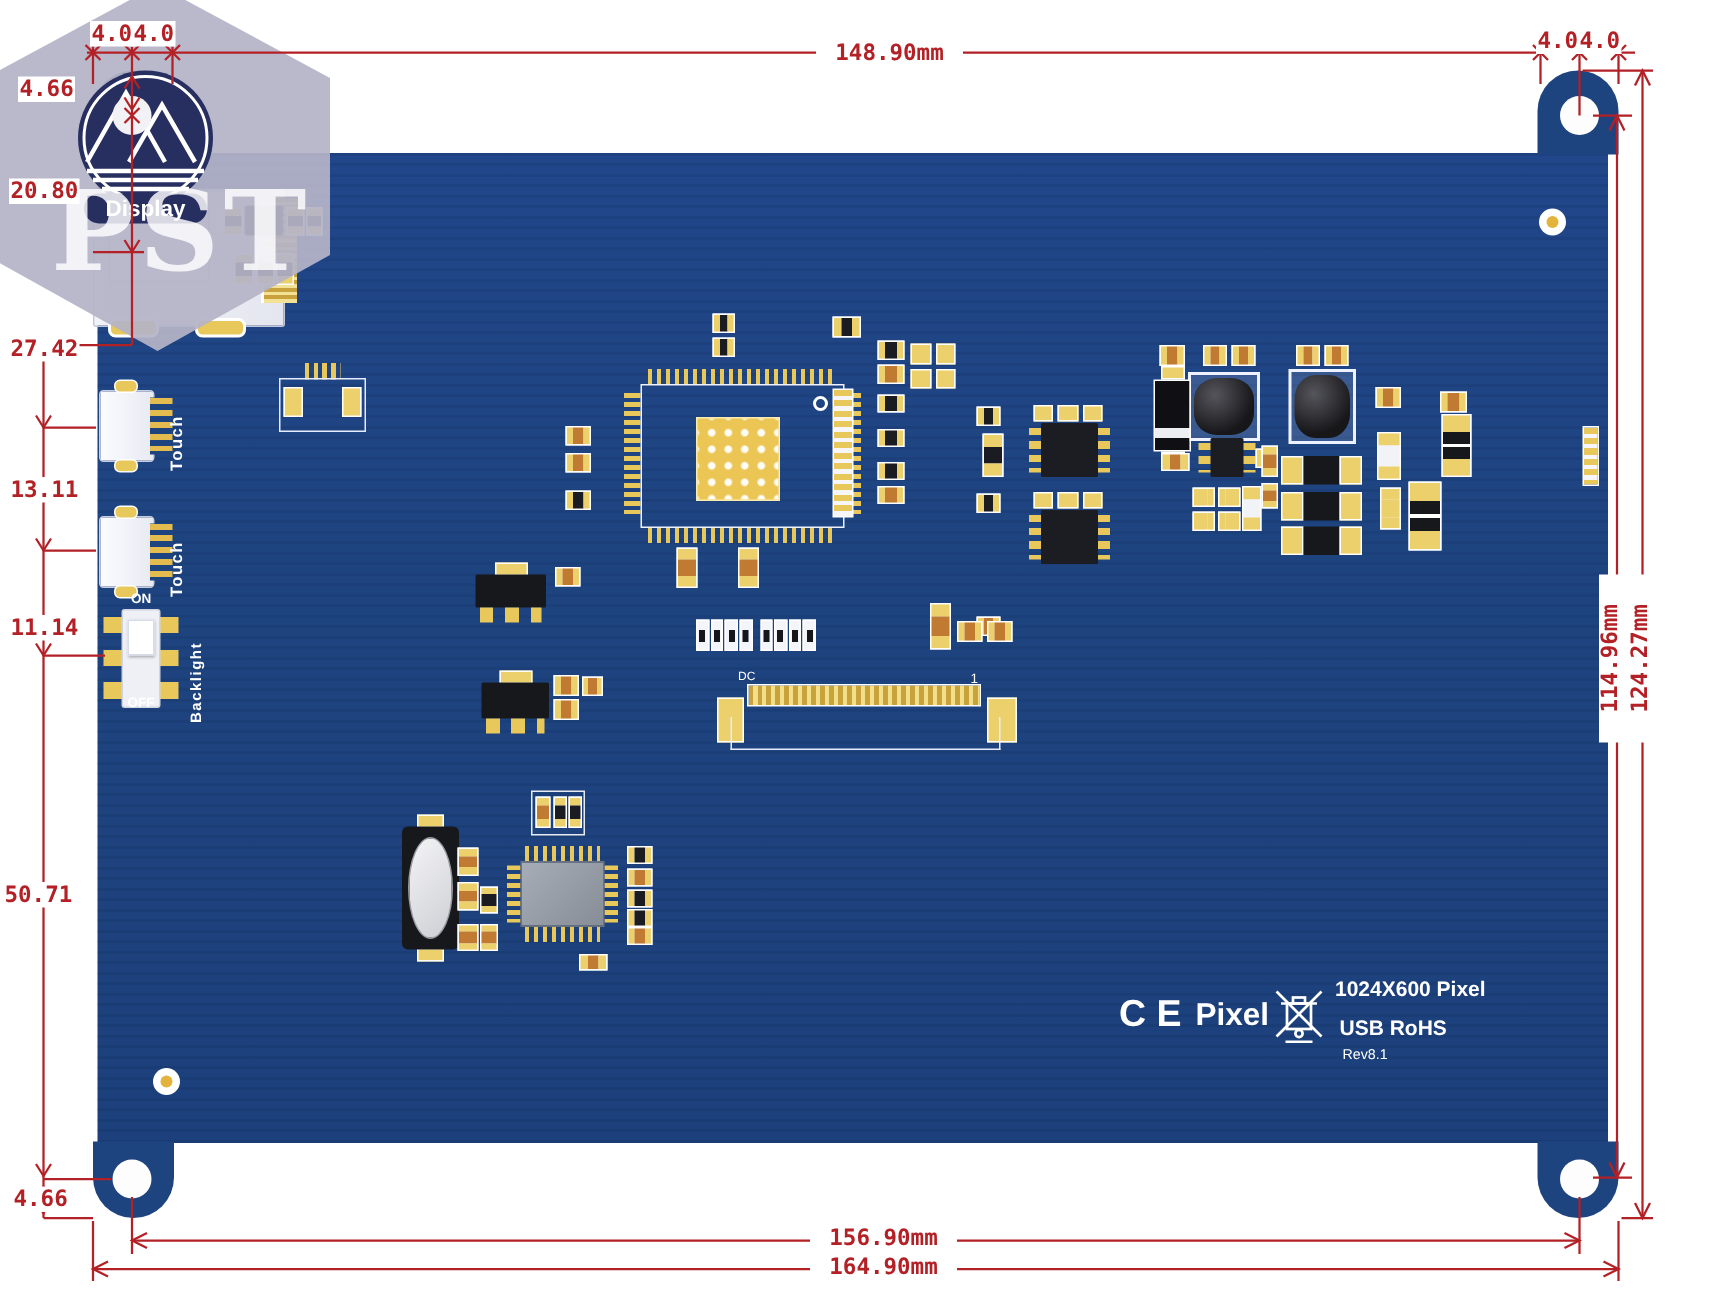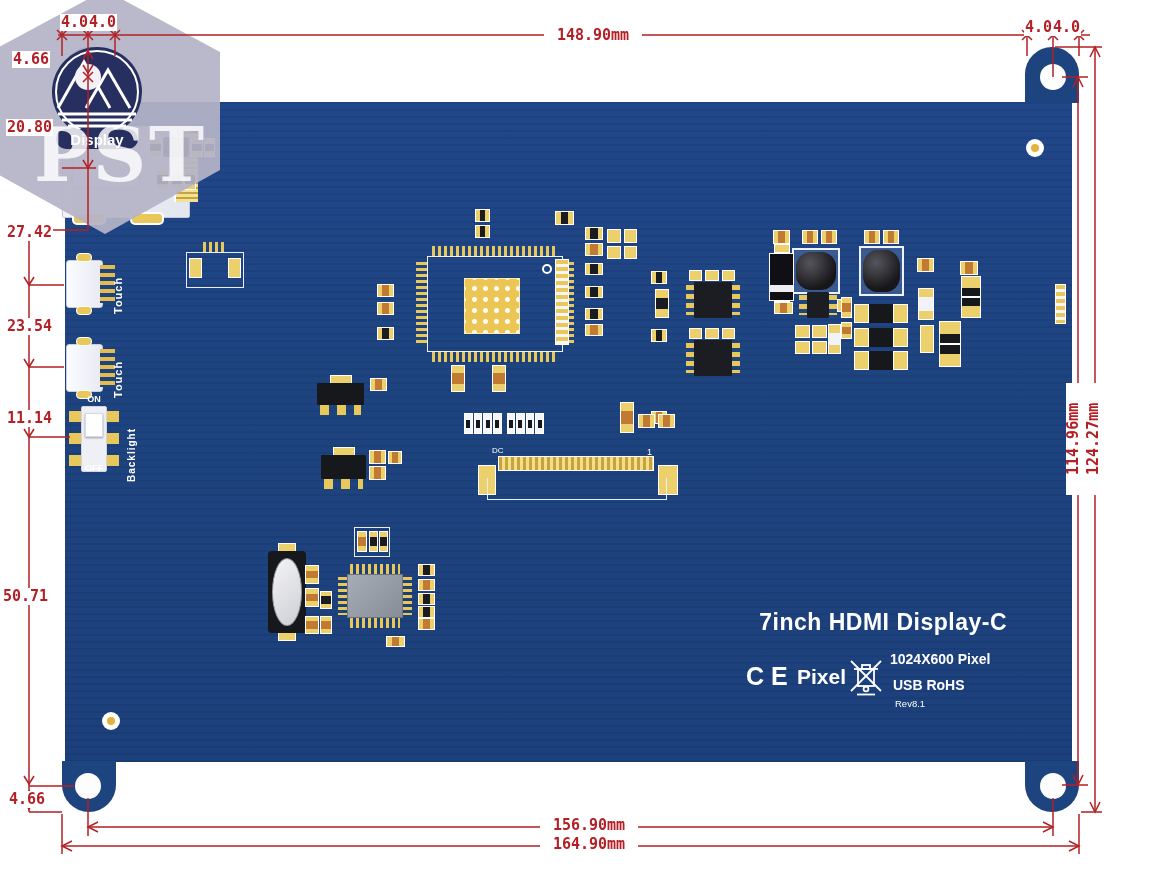--- a/index.html
+++ b/index.html
@@ -606,21 +606,20 @@
     </div>
 
   <div class="silk vtext" style="left:112px;top:256px;height:58px;font-size:11px">Touch</div>
   <div class="silk vtext" style="left:112px;top:340px;height:58px;font-size:11px">Touch</div>
   <div class="silk vtext" style="left:126px;top:404px;height:78px;font-size:10px">Backlight</div>
   <div class="silk" style="left:80px;top:394px;width:28px;font-size:9px;text-align:center">ON</div>
   <div class="silk" style="left:80px;top:463px;width:28px;font-size:9px;text-align:center">OFF</div>
   <div class="silk" style="left:492px;top:446px;font-size:8px;font-weight:normal">DC</div>
   <div class="silk" style="left:647px;top:447px;font-size:9px;font-weight:normal">1</div>
 
-  <div class="title" style="left:745px;top:609px;width:262px;text-align:right">7inch HDMI Display-C</div>
   <div class="mk" style="left:746px;top:662px;font-size:25px;letter-spacing:7px">CE</div>
   <div class="mk" style="left:797px;top:665px;font-size:21px">Pixel</div>
   <svg class="mk" style="left:849px;top:657px" width="34" height="40" viewBox="0 0 34 40">
     <g stroke="#fff" stroke-width="1.8" fill="none">
       <rect x="9" y="12" width="16" height="17"></rect>
       <line x1="5" y1="12" x2="29" y2="12"></line>
       <rect x="13" y="8" width="8" height="4"></rect>
       <circle cx="17" cy="32" r="2.4"></circle>
       <line x1="8" y1="37.5" x2="26" y2="37.5"></line>
       <line x1="2" y1="4" x2="32" y2="34"></line>
@@ -673,21 +672,21 @@
   </svg>
 
   <div class="dlab" style="left:60px;top:14px;width:27px">4.0</div>
   <div class="dlab" style="left:88px;top:14px;width:27px">4.0</div>
   <div class="dlab" style="left:544px;top:27px;width:96px">148.90mm</div>
   <div class="dlab" style="left:1024px;top:19px;width:27px">4.0</div>
   <div class="dlab" style="left:1052px;top:19px;width:27px">4.0</div>
   <div class="dlab" style="left:12px;top:51px">4.66</div>
   <div class="dlab" style="left:6px;top:119px">20.80</div>
   <div class="dlab" style="left:6px;top:224px">27.42</div>
-  <div class="dlab" style="left:6px;top:318px">23.54</div>
+  <div class="dlab" style="left:6px;top:318px">13.11</div>
   <div class="dlab" style="left:6px;top:410px">11.14</div>
   <div class="dlab" style="left:2px;top:588px">50.71</div>
   <div class="dlab" style="left:8px;top:791px">4.66</div>
   <div class="dlab rot" style="left:1066px;top:383px;height:110px">114.96mm</div>
   <div class="dlab rot" style="left:1086px;top:383px;height:110px">124.27mm</div>
   <div class="dlab" style="left:540px;top:817px;width:96px">156.90mm</div>
   <div class="dlab" style="left:540px;top:836px;width:96px">164.90mm</div>
 </div>
 
 </body></html>

